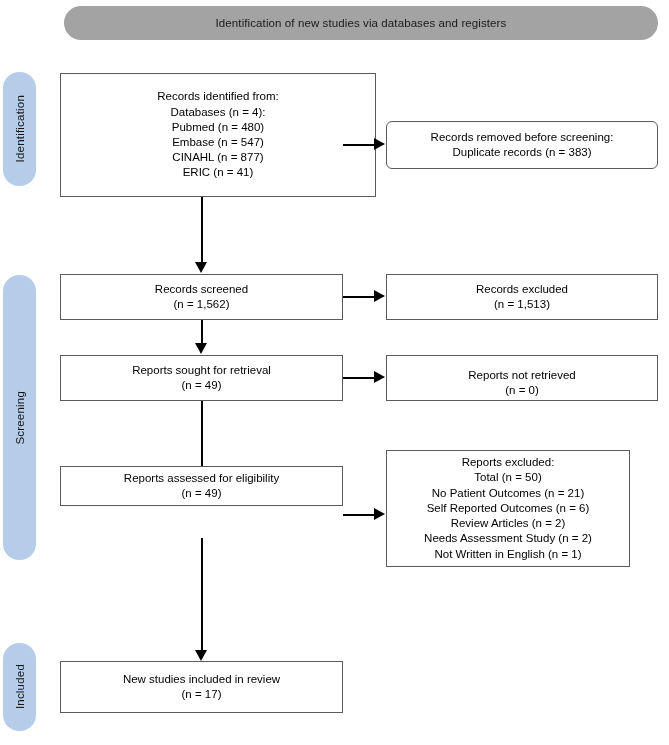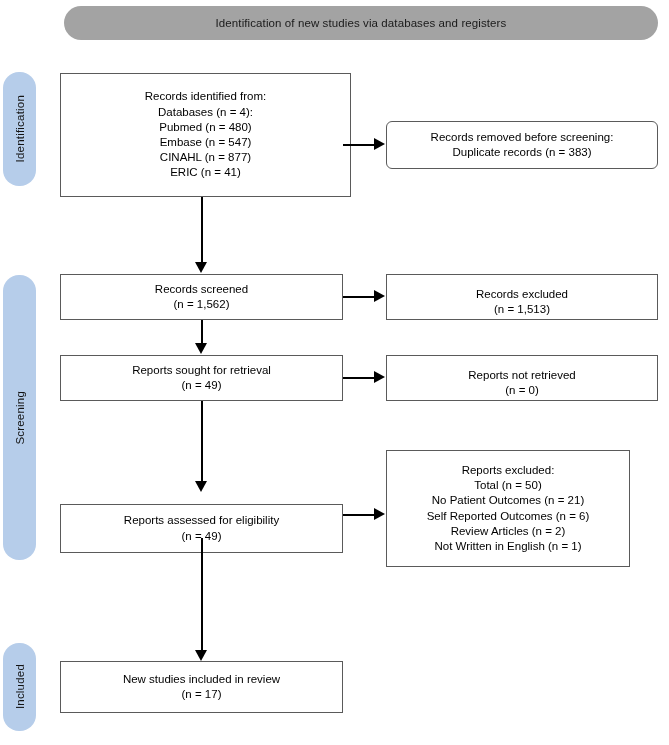--- a/index.html
+++ b/index.html
@@ -114,21 +114,21 @@
   <div class="stage" style="top:72px; height:114px;">
     <span>Identification</span>
   </div>
   <div class="stage" style="top:275px; height:285px;">
     <span>Screening</span>
   </div>
   <div class="stage" style="top:643px; height:88px;">
     <span>Included</span>
   </div>
 
-  <div class="box" style="left:60px; top:73px; width:291px; height:124px;">
+  <div class="box" style="left:60px; top:73px; width:316px; height:124px;">
     <div class="ln">Records identified from:</div>
     <div class="ln">Databases (n = 4):</div>
     <div class="ln">Pubmed (n = 480)</div>
     <div class="ln">Embase (n = 547)</div>
     <div class="ln">CINAHL (n = 877)</div>
     <div class="ln">ERIC (n = 41)</div>
   </div>
 
   <div class="box" style="left:386px; top:121px; width:272px; height:48px;border-radius:6px;">
     <div class="ln">Records removed before screening:</div>
@@ -139,21 +139,21 @@
   <div class="arrow-right" style="left:374px; top:138px;"></div>
 
   <div class="vline" style="left:201px; top:197px; height:66px;"></div>
   <div class="arrow-down" style="left:195px; top:262px;"></div>
 
   <div class="box" style="left:60px; top:274px; width:283px; height:46px;">
     <div class="ln">Records screened</div>
     <div class="ln">(n = 1,562)</div>
   </div>
 
-  <div class="box" style="left:386px; top:274px; width:272px; height:46px;justify-content:flex-end;">
+  <div class="box" style="left:386px; top:274px; width:272px; height:46px;">
     <div class="ln">Records excluded</div>
     <div class="ln">(n = 1,513)</div>
   </div>
 
   <div class="hline" style="left:343px; top:296px; width:32px;"></div>
   <div class="arrow-right" style="left:374px; top:290px;"></div>
 
   <div class="vline" style="left:201px; top:320px; height:25px;"></div>
   <div class="arrow-down" style="left:195px; top:343px;"></div>
 
@@ -166,31 +166,32 @@
     <div class="ln">Reports not retrieved</div>
     <div class="ln">(n = 0)</div>
   </div>
 
   <div class="hline" style="left:343px; top:377px; width:32px;"></div>
   <div class="arrow-right" style="left:374px; top:371px;"></div>
 
   <div class="vline" style="left:201px; top:401px; height:82px;"></div>
   <div class="arrow-down" style="left:195px; top:481px;"></div>
 
-  <div class="box" style="left:60px; top:504px; width:283px; height:49px;">
+  <div class="box" style="left:60px; top:466px; width:283px; height:40px;">
     <div class="ln">Reports assessed for eligibility</div>
     <div class="ln">(n = 49)</div>
   </div>
 
   <div class="box" style="left:386px; top:450px; width:244px; height:117px;">
     <div class="ln">Reports excluded:</div>
     <div class="ln">Total (n = 50)</div>
     <div class="ln">No Patient Outcomes (n = 21)</div>
     <div class="ln">Self Reported Outcomes (n = 6)</div>
     <div class="ln">Review Articles (n = 2)</div>
+    <div class="ln">Needs Assessment Study (n = 2)</div>
     <div class="ln">Not Written in English (n = 1)</div>
   </div>
 
   <div class="hline" style="left:343px; top:514px; width:32px;"></div>
   <div class="arrow-right" style="left:374px; top:508px;"></div>
 
   <div class="vline" style="left:201px; top:538px; height:114px;"></div>
   <div class="arrow-down" style="left:195px; top:650px;"></div>
 
   <div class="box" style="left:60px; top:661px; width:283px; height:52px;">

